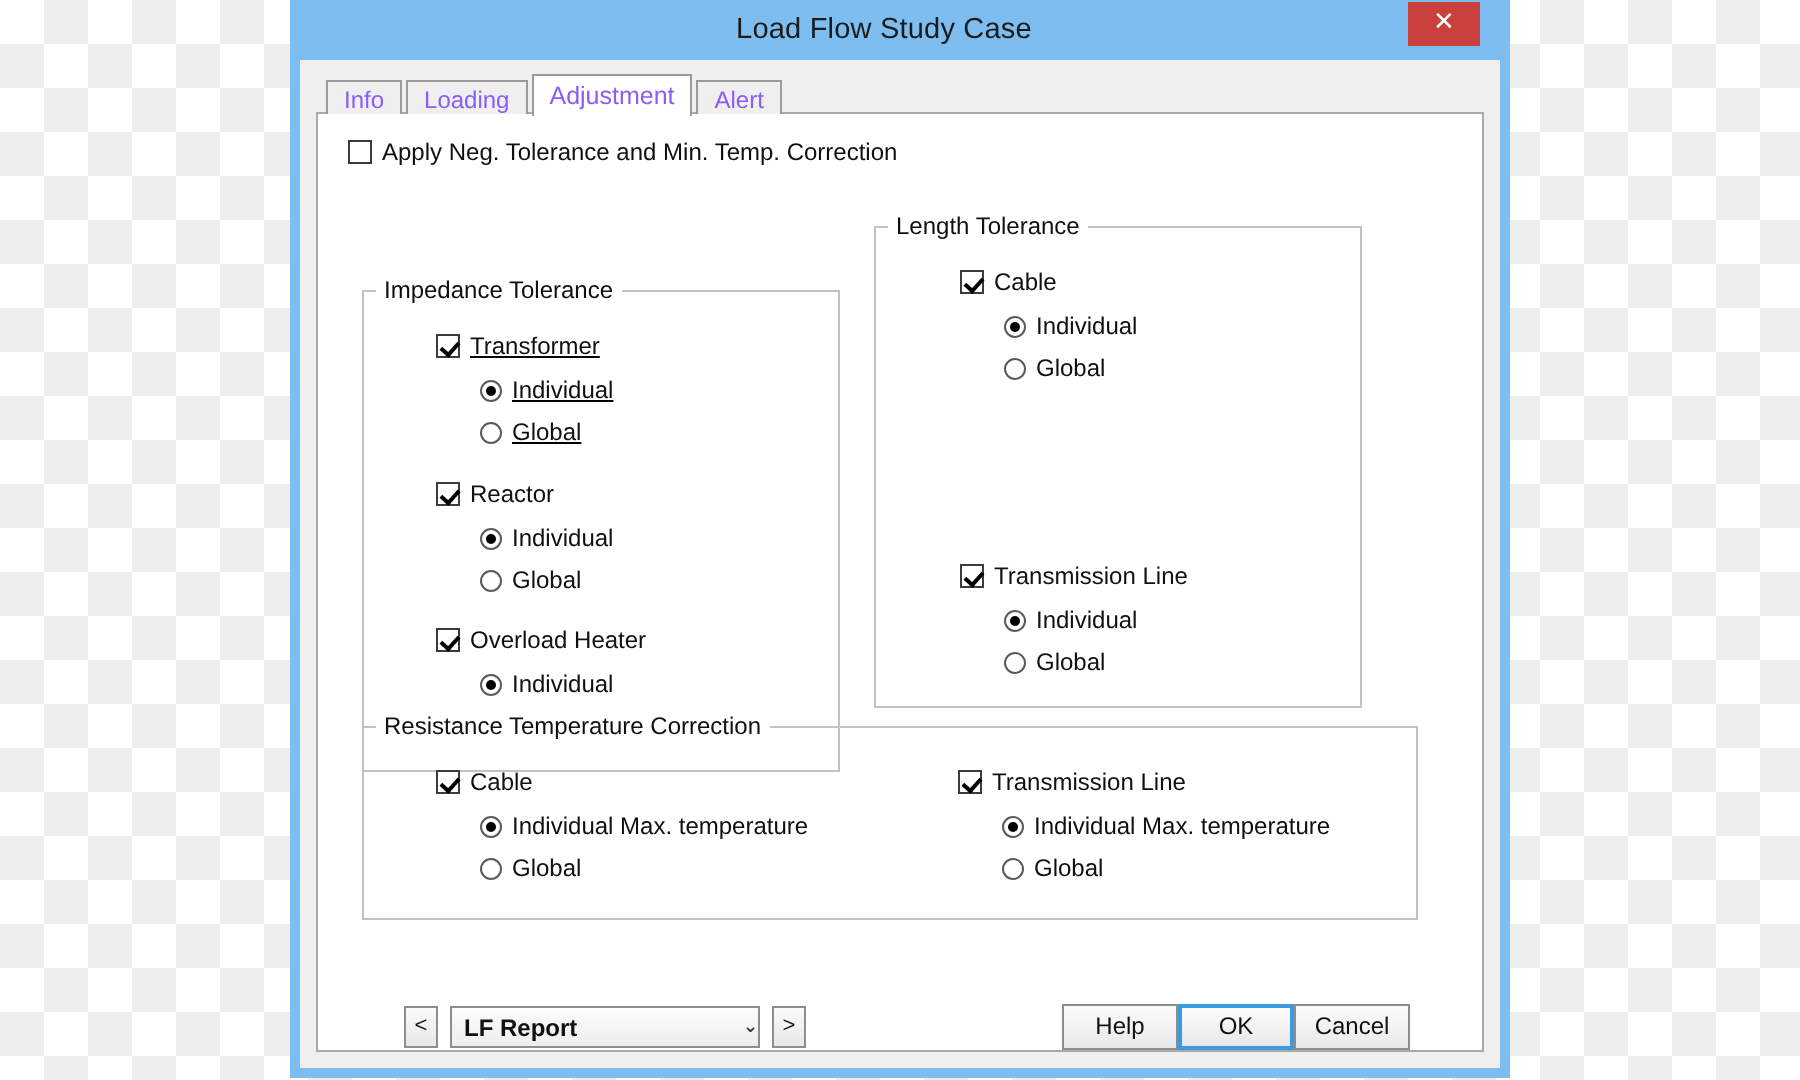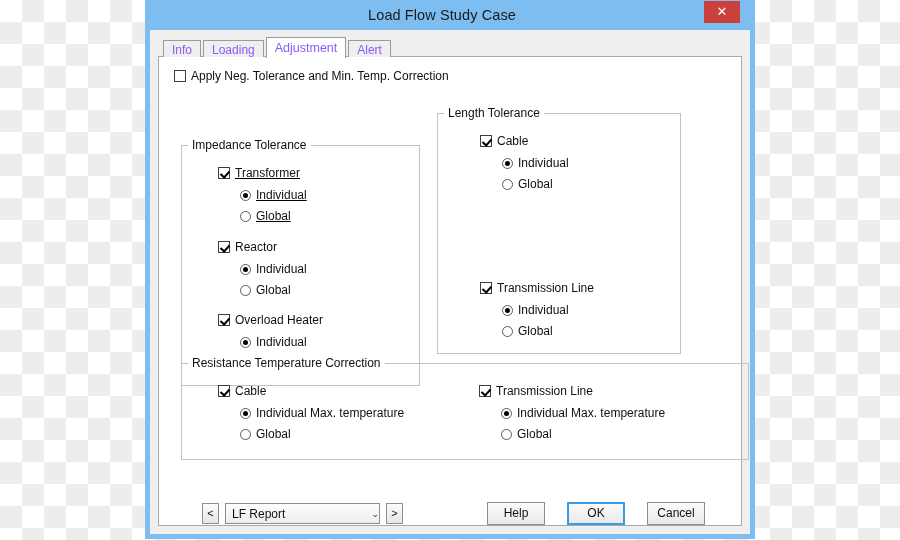--- a/index.html
+++ b/index.html
@@ -201,21 +201,21 @@
     top: -8px;
     left: 6px;
     background: #ffffff;
     padding: 0 4px;
     font-size: 12px;
     color: #101010;
     white-space: nowrap;
   }
   #group-impedance { left: 22px;  top: 56px;  width: 239px; height: 241px; margin-top: 32px; }
   #group-length    { left: 278px; top: 56px;  width: 244px; height: 241px; text-decoration: underline; }
-  #group-rtc       { left: 22px;  top: 306px; width: 568px; height: 97px; }
+  #group-rtc       { left: 22px;  top: 306px; width: 528px; height: 97px; }
 
   .chkblock { position: absolute; }
   .sub { margin-left: 22px; margin-top: 8px; }
 
   
   .footer {
     position: absolute;
     left: 0; right: 0;
     top: 440px;
     height: 40px;
@@ -247,32 +247,32 @@
     border: 1px solid #8e8e8e;
     background: linear-gradient(#fdfdfd, #ededed);
     box-sizing: border-box;
     display: flex;
     align-items: center;
     justify-content: space-between;
     padding: 0 0 0 6px;
     font-size: 12px;
     color: #111;
     cursor: pointer;
+    font-weight: bold;
   }
   .combo-arrow {
     font-size: 9px;
     color: #333;
     font-family: "DejaVu Sans", sans-serif;
   }
   .btn-group {
     position: absolute;
     right: 36px;
     top: 5px;
     display: flex;
-    gap: 22px;
   }
   .btn {
     width: 58px;
     height: 23px;
     border: 1px solid #8d8d8d;
     background: linear-gradient(#fbfbfb, #e9e9e9);
     font-size: 12px;
     color: #111;
     text-align: center;
     line-height: 21px;

